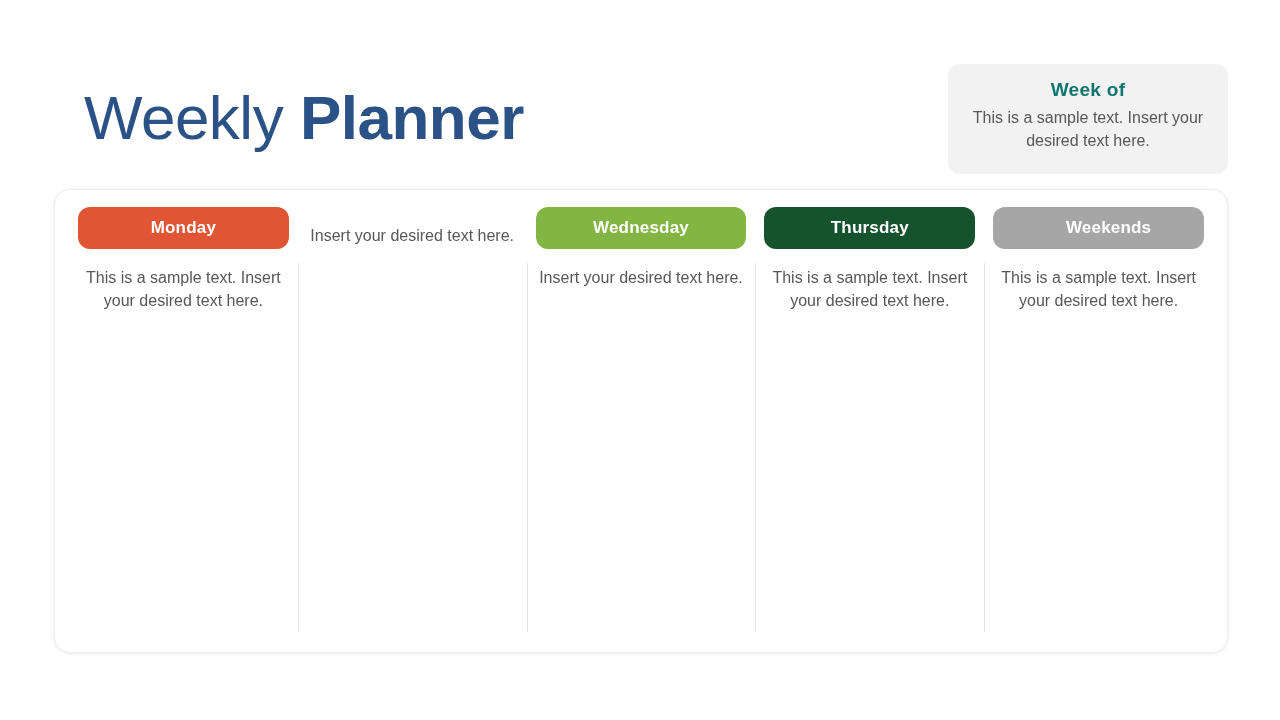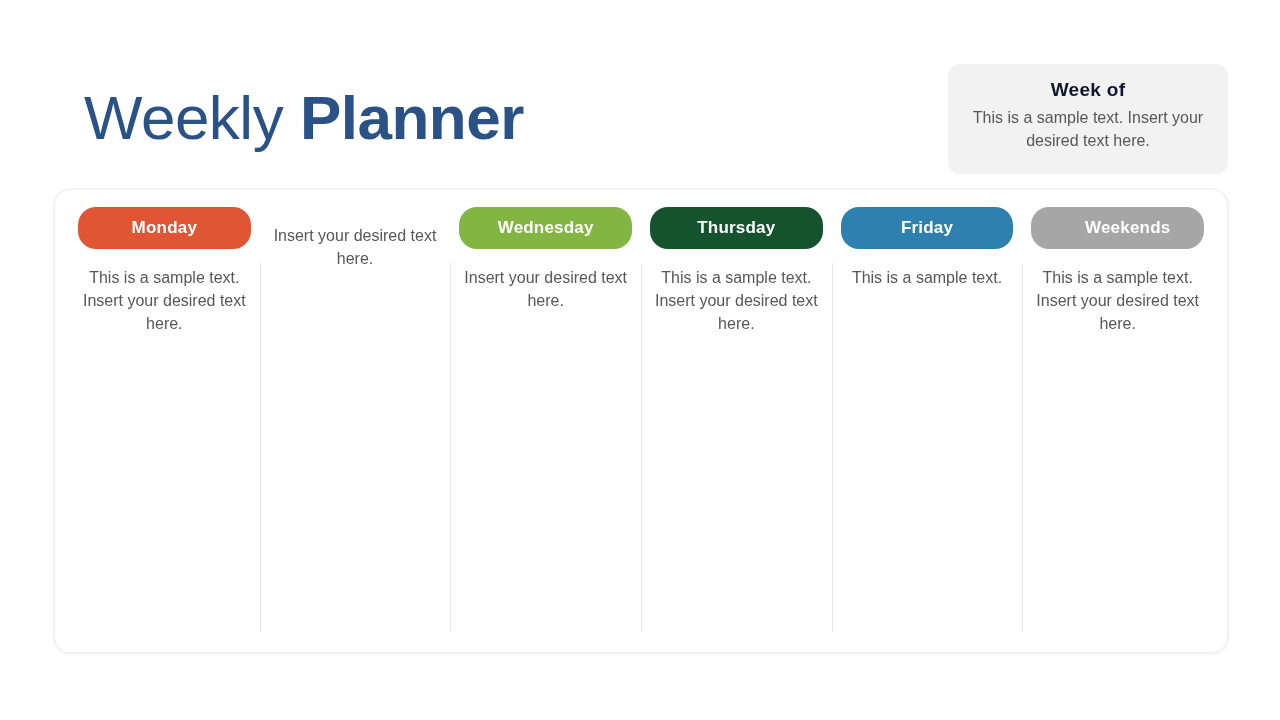--- a/index.html
+++ b/index.html
@@ -42,21 +42,21 @@
     height: 110px;
     background: #f2f2f2;
     border-radius: 12px;
     box-sizing: border-box;
     padding: 14px 14px 10px 14px;
     text-align: center;
   }
   .weekof-title {
     font-size: 19px;
     font-weight: 700;
-    color: #0f172a;
+    color: #0f766e;
     line-height: 24px;
     letter-spacing: 0.3px;
   }
   .weekof-body {
     margin-top: 4px;
     font-size: 16px;
     font-weight: 400;
     color: #575757;
     line-height: 23px;
   }
@@ -101,21 +101,21 @@
     left: 0;
     top: 56px;
     bottom: 20px;
     width: 1px;
     background: #e4e4e4;
   }
 
   .day-pill {
     height: 42px;
     margin: 0 9px;
-    border-radius: 18px;
+    border-radius: 12px;
     display: flex;
     align-items: center;
     justify-content: center;
     color: #ffffff;
     font-size: 17px;
     font-weight: 700;
     letter-spacing: 0.2px;
     white-space: nowrap;
   }
 
@@ -156,24 +156,20 @@
     <div class="day-col">
       <div class="day-pill" style="background: rgb(130, 181, 65);">Wednesday</div>
       <div class="day-body">Insert your desired text here.</div>
     </div>
 
     <div class="day-col">
       <div class="day-pill" style="background: #14532d;">Thursday</div>
       <div class="day-body">This is a sample text. Insert your desired text here.</div>
     </div>
 
-    <div class="day-col">
-      <div class="day-pill" style="background: rgb(46, 128, 174);">Friday</div>
-      <div class="day-body">This is a sample text.</div>
-    </div>
 
     <div class="day-col">
       <div class="day-pill" style="background: rgb(166, 166, 166); padding-left: 20px;">Weekends</div>
       <div class="day-body">This is a sample text. Insert your desired text here.</div>
     </div>
 
   </div>
 </div>
 
 </body></html>

